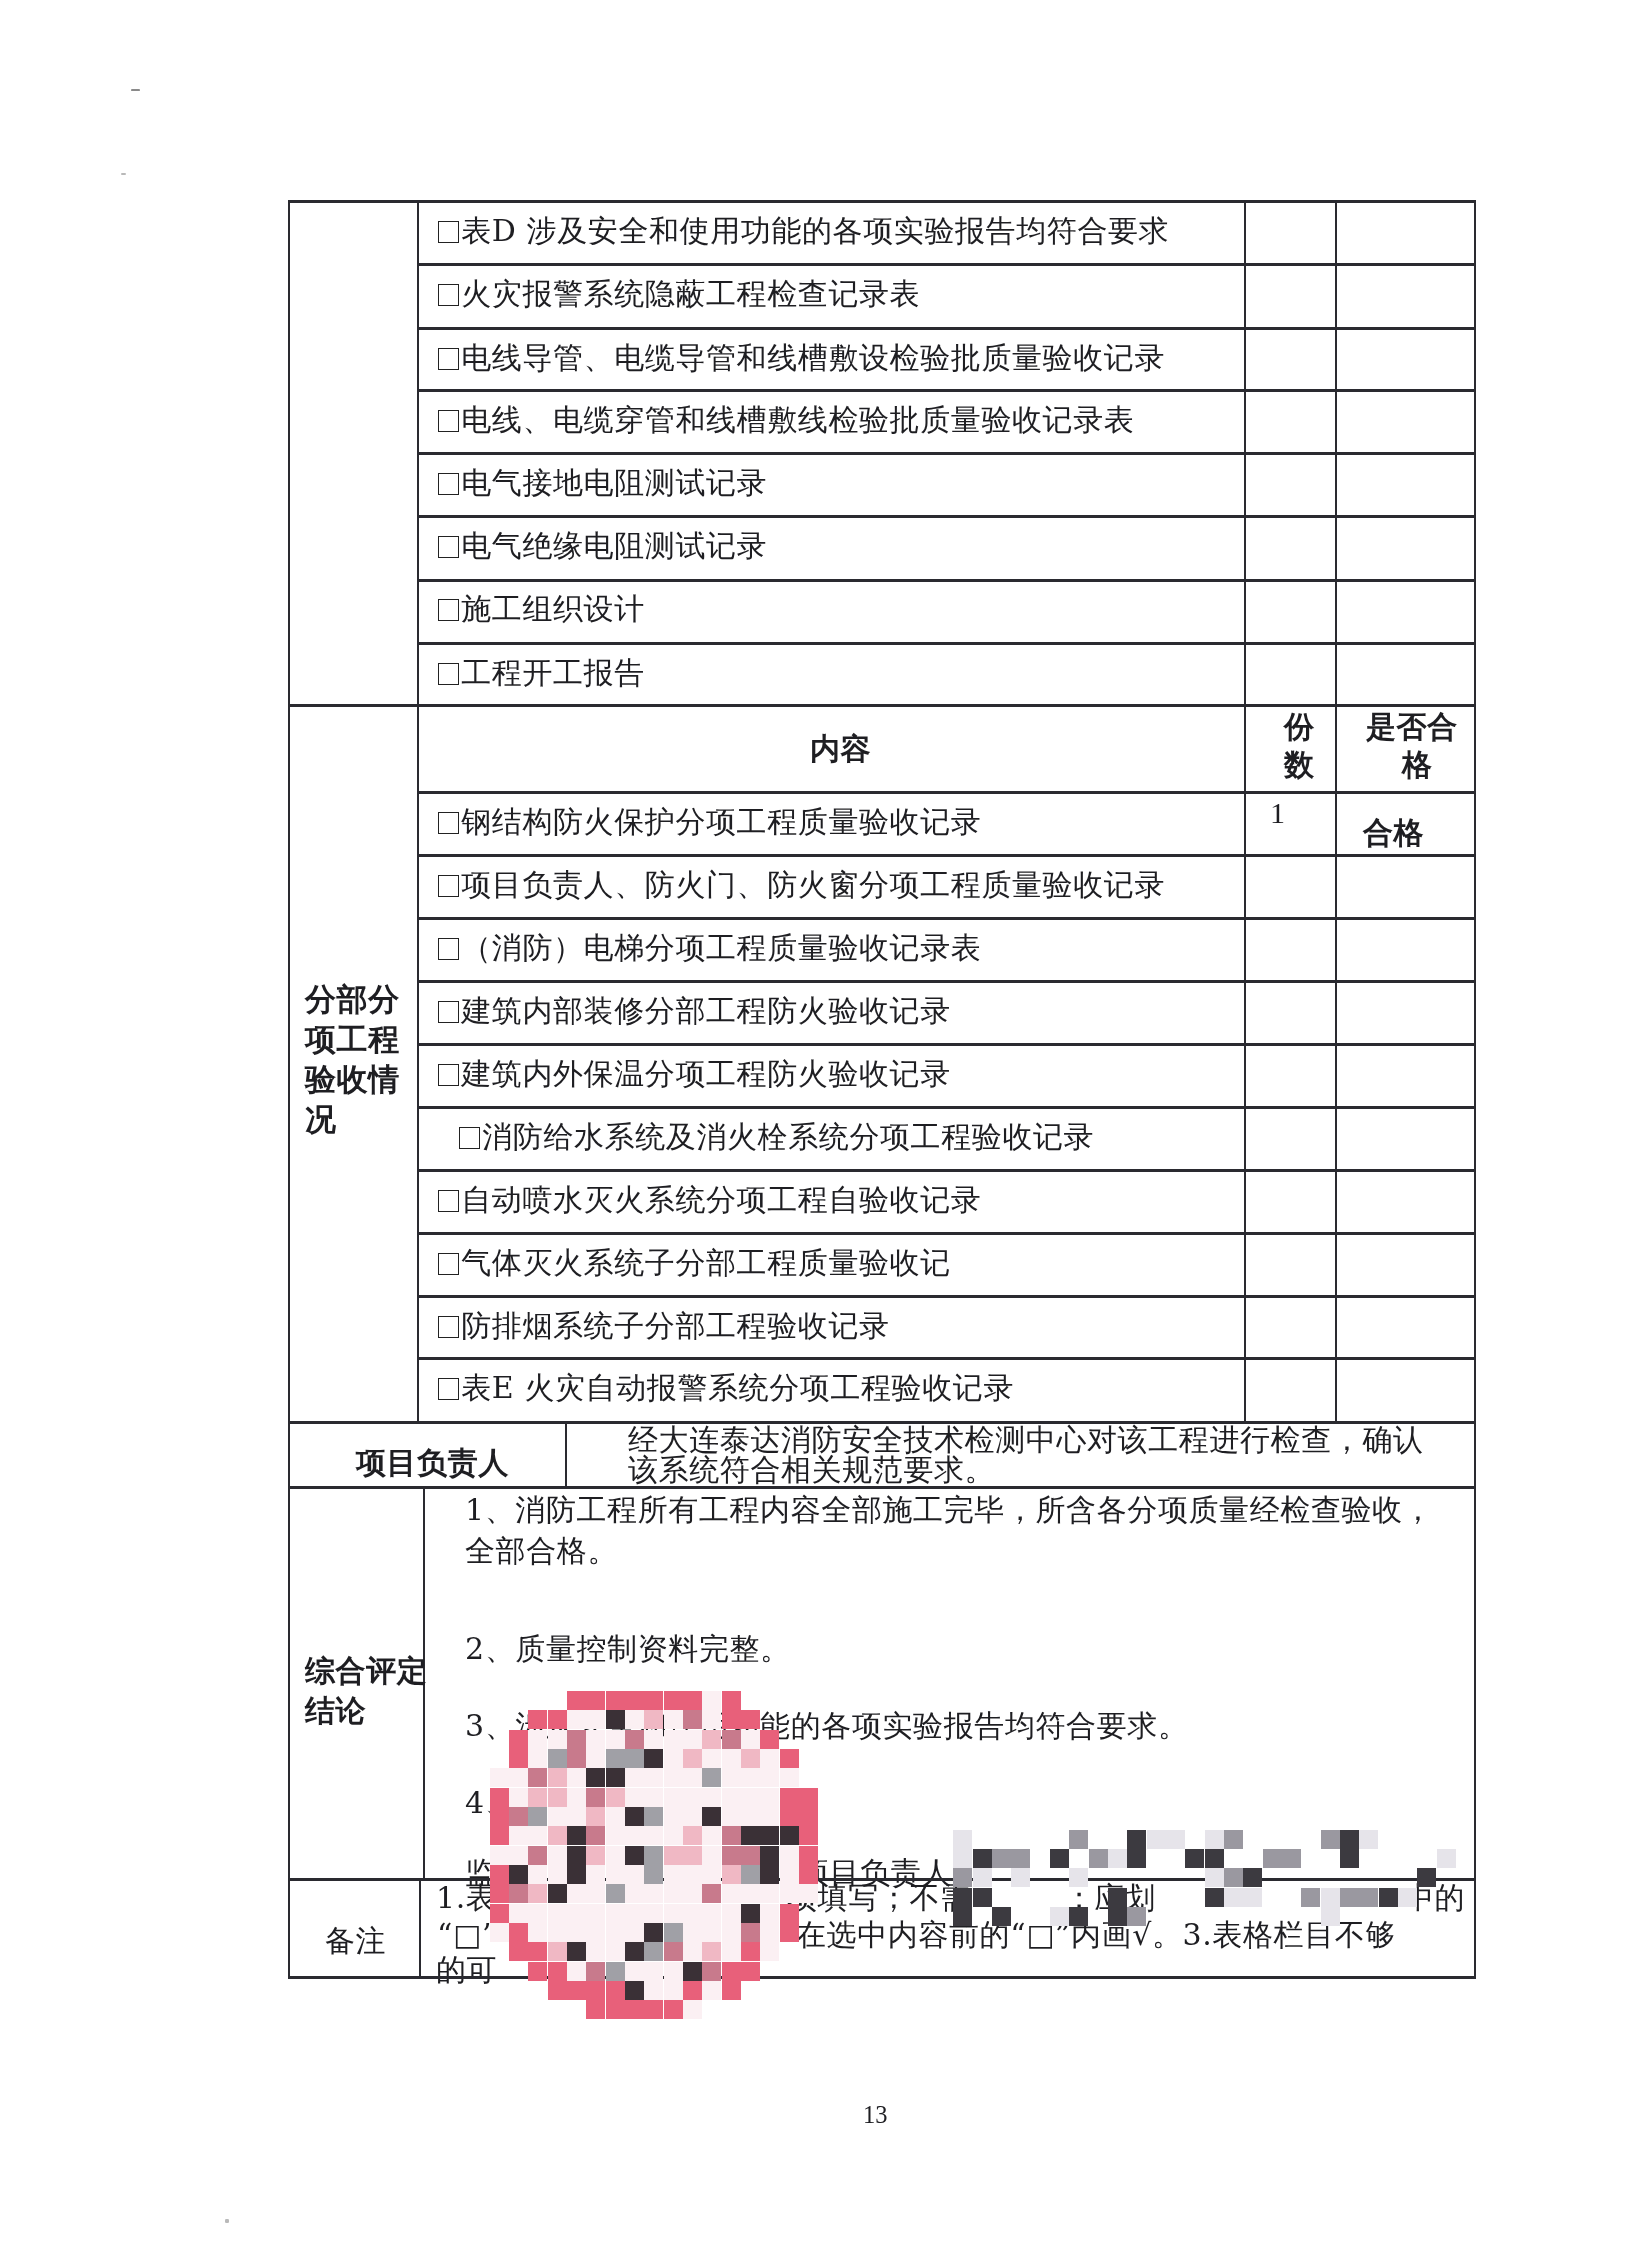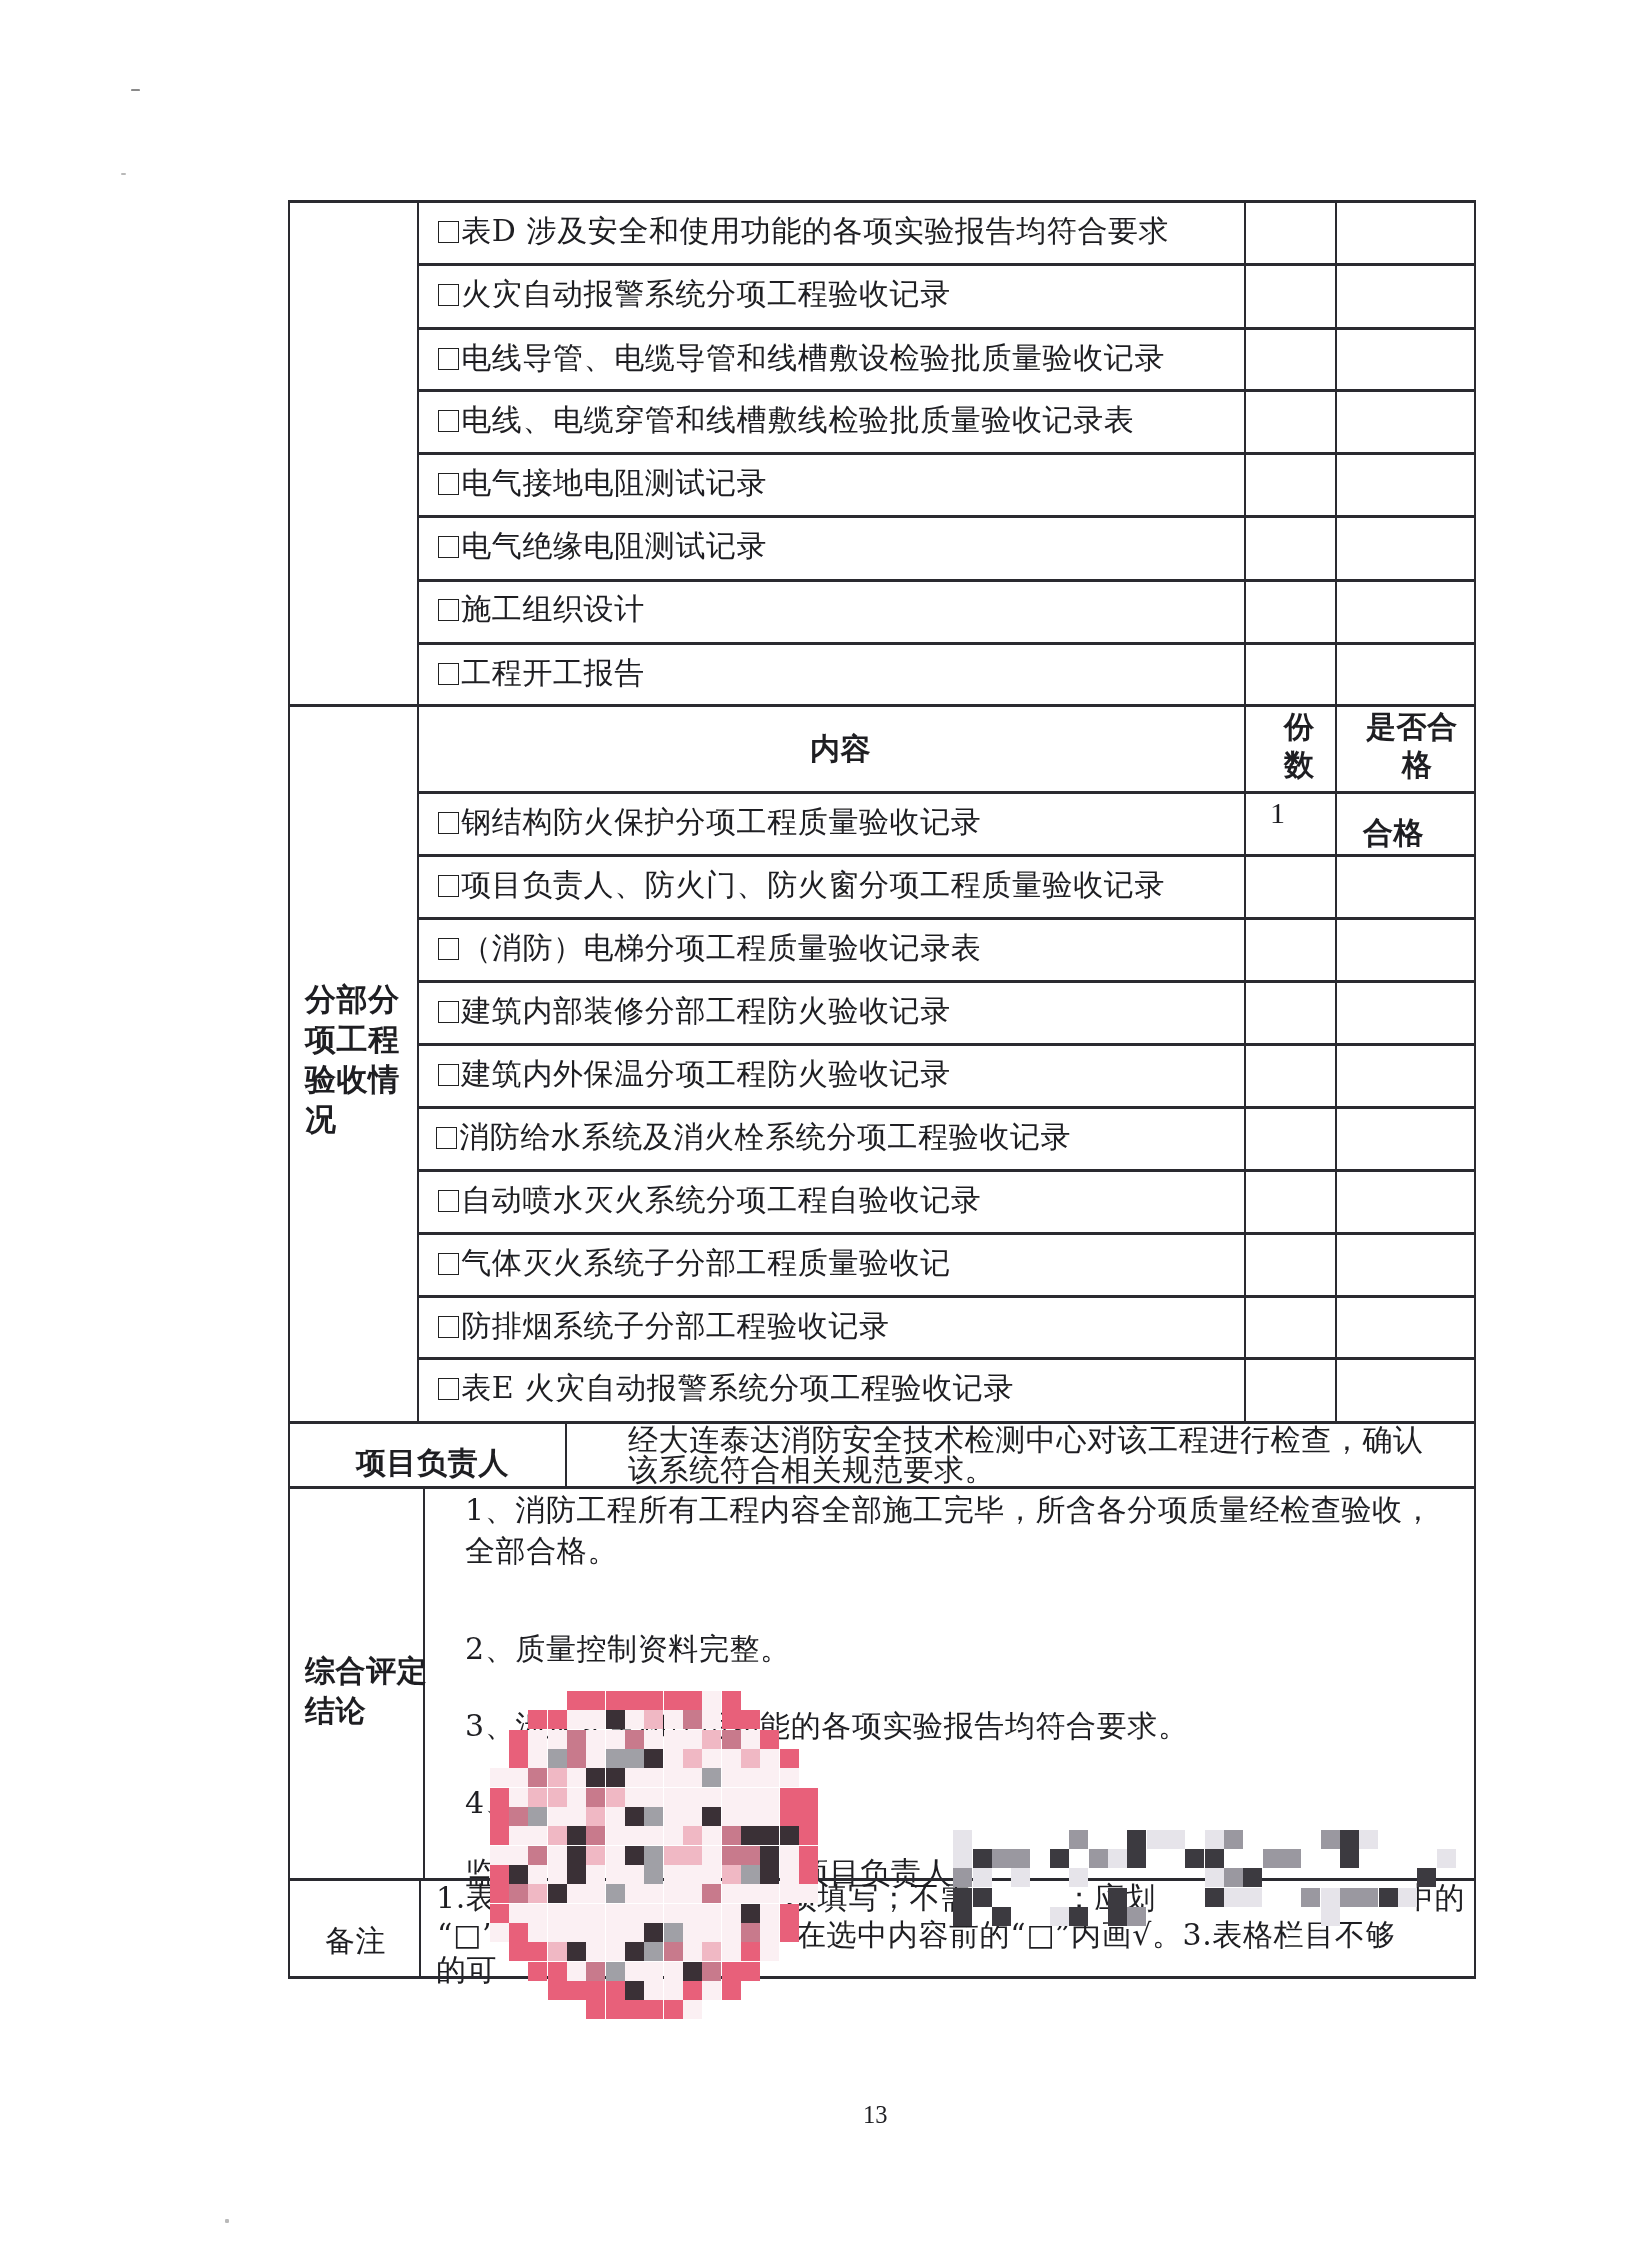--- a/index.html
+++ b/index.html
@@ -53,21 +53,21 @@
   <div class="speck" style="left:131px;top:90px;width:9px;height:1.3px;opacity:.5"></div>
   <div class="speck" style="left:121px;top:173px;width:5.2px;height:1.9px;opacity:.6"></div>
   <div class="speck" style="left:225px;top:2219px;width:3.9px;height:3.9px;opacity:.6"></div>
 
   <div id="table">
       <div class="line-h" style="left: 288px; width: 1188px; top: 200px;"></div>
       <div class="cell-text" style="left: 438px; top: 213px;"><span class="check-box"></span><span>表D 涉及安全和使用功能的各项实验报告均符合要求</span></div>
       <div class="cell-text " style="left: 1263px; top: 213px;"></div>
       <div class="cell-text " style="left: 1359px; top: 213px;"></div>
       <div class="line-h" style="left: 417px; width: 1058px; top: 263px;"></div>
-      <div class="cell-text" style="left: 438px; top: 276px;"><span class="check-box"></span><span>火灾自动报警系统分项工程验收记录</span></div>
+      <div class="cell-text" style="left: 438px; top: 276px;"><span class="check-box"></span><span>火灾报警系统隐蔽工程检查记录表</span></div>
       <div class="cell-text " style="left: 1263px; top: 276px;"></div>
       <div class="cell-text " style="left: 1359px; top: 276px;"></div>
       <div class="line-h" style="left: 417px; width: 1058px; top: 327px;"></div>
       <div class="cell-text" style="left: 438px; top: 340px;"><span class="check-box"></span><span>电线导管、电缆导管和线槽敷设检验批质量验收记录</span></div>
       <div class="cell-text " style="left: 1263px; top: 340px;"></div>
       <div class="cell-text " style="left: 1359px; top: 340px;"></div>
       <div class="line-h" style="left: 417px; width: 1058px; top: 389px;"></div>
       <div class="cell-text" style="left: 438px; top: 402px;"><span class="check-box"></span><span>电线、电缆穿管和线槽敷线检验批质量验收记录表</span></div>
       <div class="cell-text " style="left: 1263px; top: 402px;"></div>
       <div class="cell-text " style="left: 1359px; top: 402px;"></div>
@@ -107,21 +107,21 @@
       <div class="cell-text bold" style="left: 1363px; top: 921px;"></div>
       <div class="line-h" style="left: 417px; width: 1058px; top: 980px;"></div>
       <div class="cell-text" style="left: 438px; top: 993px;"><span class="check-box"></span><span>建筑内部装修分部工程防火验收记录</span></div>
       <div class="cell-text " style="left: 1270px; top: 984px; font-family: &quot;Liberation Serif&quot;, serif;"></div>
       <div class="cell-text bold" style="left: 1363px; top: 984px;"></div>
       <div class="line-h" style="left: 417px; width: 1058px; top: 1043px;"></div>
       <div class="cell-text" style="left: 438px; top: 1056px;"><span class="check-box"></span><span>建筑内外保温分项工程防火验收记录</span></div>
       <div class="cell-text " style="left: 1270px; top: 1047px; font-family: &quot;Liberation Serif&quot;, serif;"></div>
       <div class="cell-text bold" style="left: 1363px; top: 1047px;"></div>
       <div class="line-h" style="left: 417px; width: 1058px; top: 1106px;"></div>
-      <div class="cell-text" style="left: 424px; top: 1119px; padding-left: 12px;"><span class="check-box"></span><span>消防给水系统及消火栓系统分项工程验收记录</span></div>
+      <div class="cell-text" style="left: 447px; top: 1119px; padding-left: 12px;"><span class="check-box"></span><span>消防给水系统及消火栓系统分项工程验收记录</span></div>
       <div class="cell-text " style="left: 1270px; top: 1110px; font-family: &quot;Liberation Serif&quot;, serif;"></div>
       <div class="cell-text bold" style="left: 1363px; top: 1110px;"></div>
       <div class="line-h" style="left: 417px; width: 1058px; top: 1169px;"></div>
       <div class="cell-text" style="left: 438px; top: 1182px;"><span class="check-box"></span><span>自动喷水灭火系统分项工程自验收记录</span></div>
       <div class="cell-text " style="left: 1270px; top: 1172px; font-family: &quot;Liberation Serif&quot;, serif;"></div>
       <div class="cell-text bold" style="left: 1363px; top: 1172px;"></div>
       <div class="line-h" style="left: 417px; width: 1058px; top: 1232px;"></div>
       <div class="cell-text" style="left: 438px; top: 1245px;"><span class="check-box"></span><span>气体灭火系统子分部工程质量验收记</span></div>
       <div class="cell-text " style="left: 1270px; top: 1236px; font-family: &quot;Liberation Serif&quot;, serif;"></div>
       <div class="cell-text bold" style="left: 1363px; top: 1236px;"></div>

